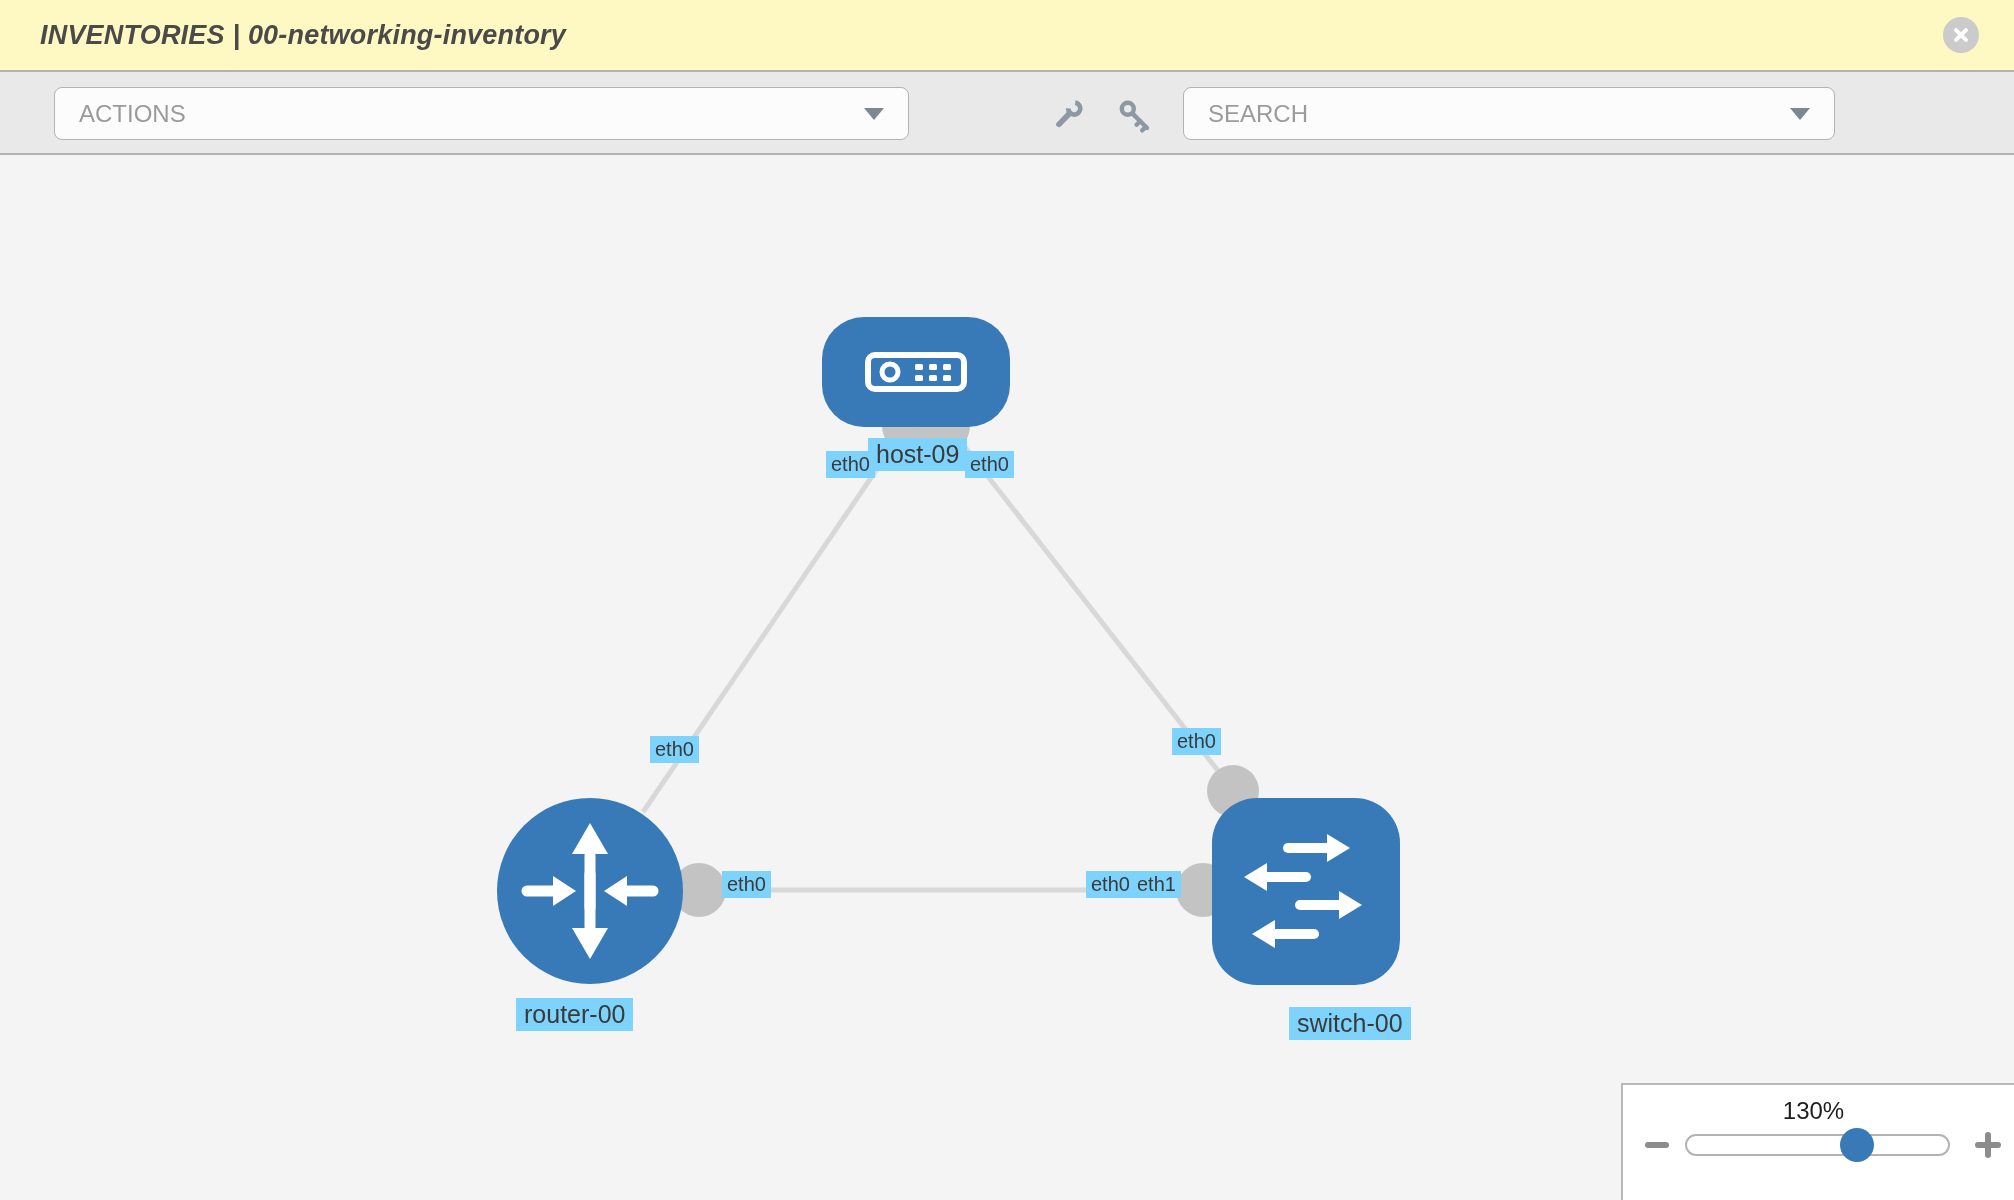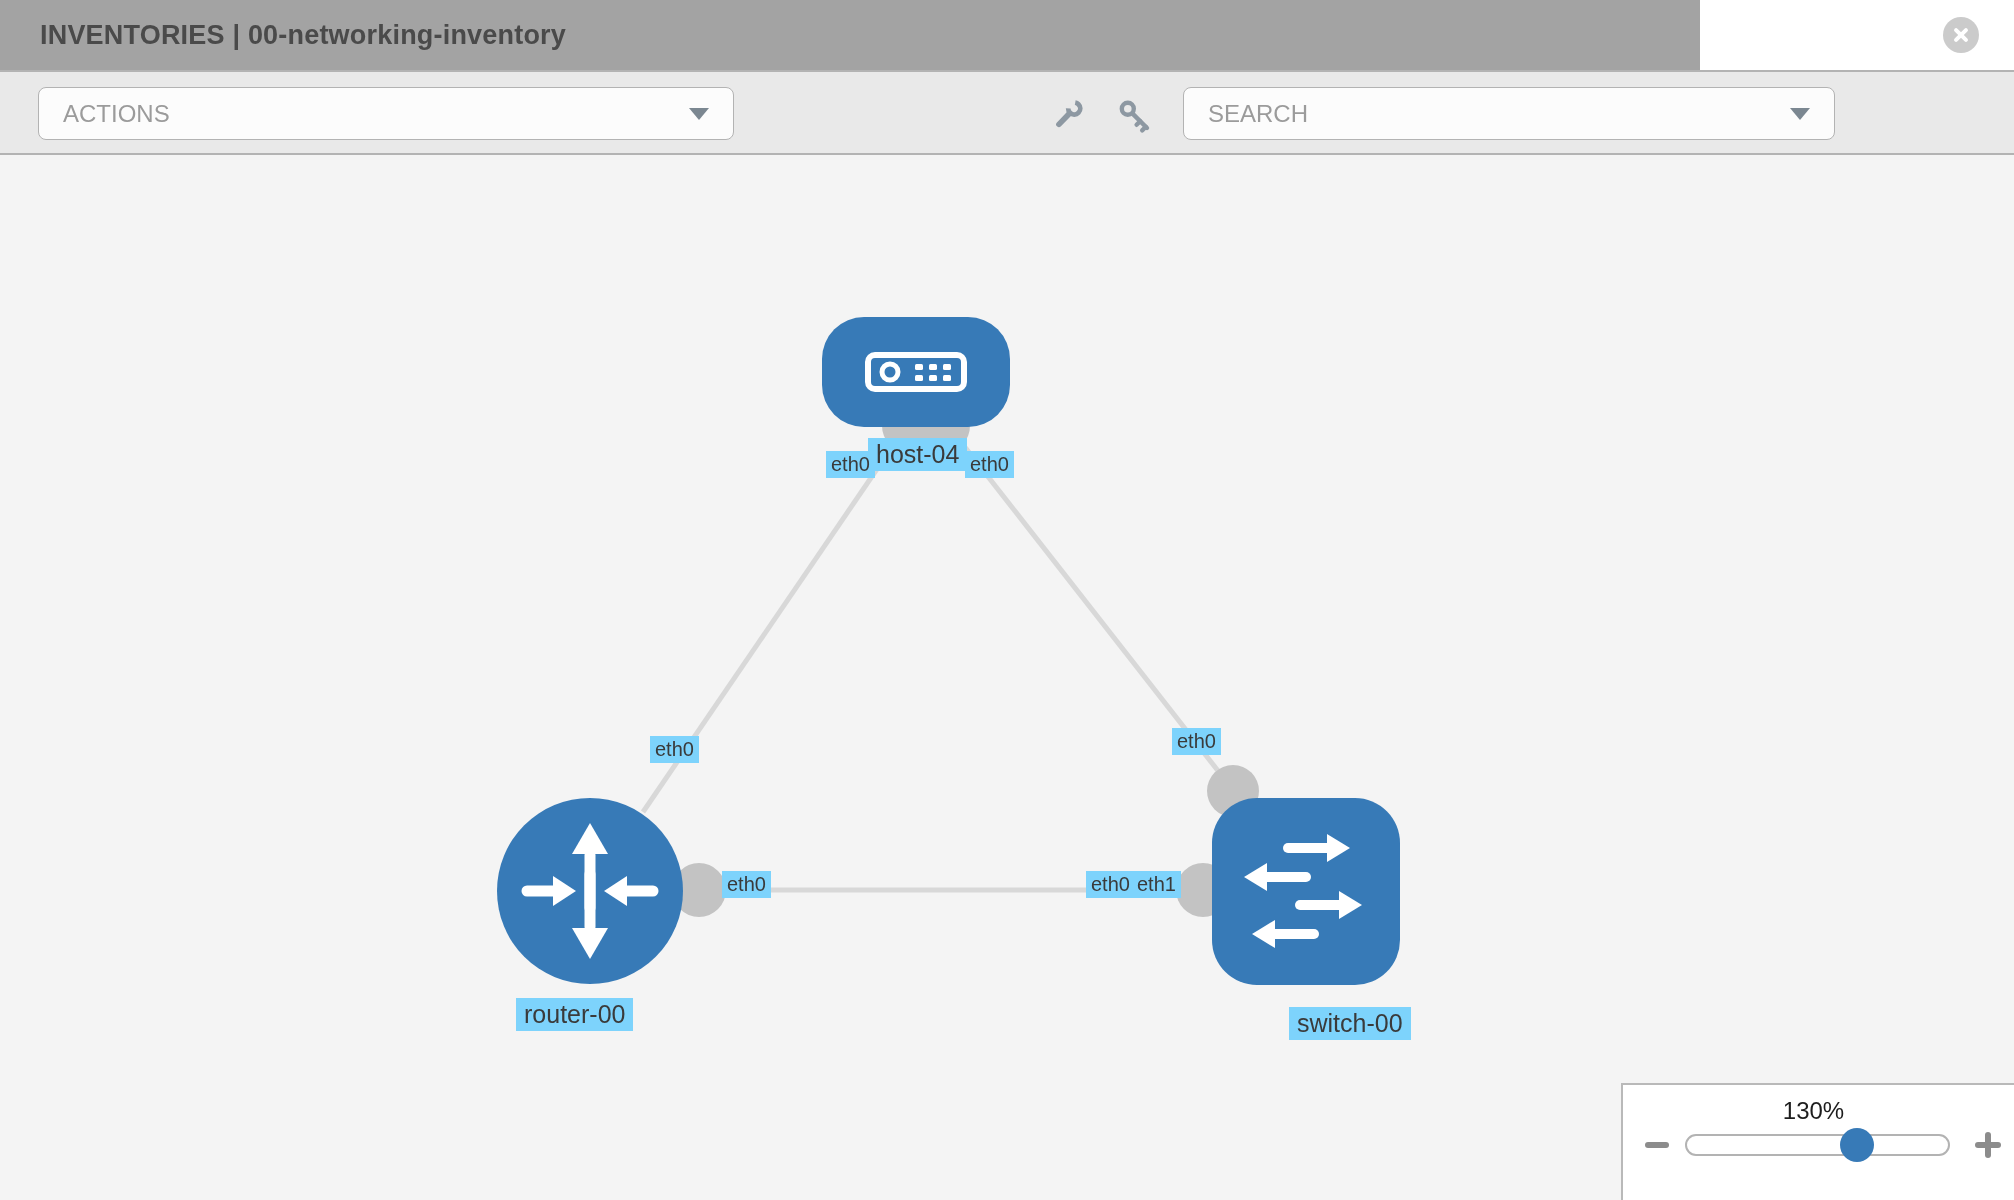--- a/index.html
+++ b/index.html
@@ -1,37 +1,37 @@
 <!DOCTYPE html>
 <html><head>
 <meta charset="utf-8">
 <style>
   * { margin:0; padding:0; box-sizing:border-box; }
   html,body { width:2014px; height:1200px; overflow:hidden;
               font-family:"Liberation Sans", sans-serif; background:#ffffff; }
 
   
-  .header { position:absolute; left:0; top:0; width:1700px; height:70px; background:#a3a3a3; }
+  .header { position:absolute; left:0; top:0; width:2014px; height:70px; background:#fef9c3;font-style:italic; }
   .header .title { position:absolute; left:40px; top:20px; font-size:27px; font-weight:700; color:#4a4a4a; letter-spacing:0.2px; }
   .close-btn { position:absolute; left:1943px; top:17px; width:36px; height:36px; border-radius:50%;
                background:#cbcbcb; cursor:pointer; }
   .close-btn .bar { position:absolute; left:9px; top:16px; width:18px; height:4px; background:#ffffff; border-radius:2px; }
   .close-btn .bar.b1 { transform:rotate(45deg); }
   .close-btn .bar.b2 { transform:rotate(-45deg); }
 
   
   .toolbar { position:absolute; left:0; top:70px; width:2014px; height:85px; background:#e9e9e9;
              border-top:2px solid #b3b3b3; border-bottom:2px solid #b3b3b3; }
   .select-box { position:absolute; top:15px; height:53px; background:#fcfcfc; border:1px solid #b3b3b3;
                 border-radius:8px; display:flex; align-items:center; padding:0 24px;
                 font-size:24px; color:#9b9b9b; cursor:pointer; }
   .select-box .chevron { margin-left:auto; width:0; height:0;
                 border-left:10px solid transparent; border-right:10px solid transparent;
                 border-top:12px solid #7b8791; }
-  .select-actions { left:38px;  width:696px; }
+  .select-actions { left:54px;  width:855px; }
   .select-search  { left:1183px; width:652px; }
   .tool-icon { position:absolute; top:24px; width:40px; height:40px; cursor:pointer; }
   .tool-wrench { left:1047px; }
   .tool-key    { left:1115px; }
 
   
   .canvas { position:absolute; left:0; top:155px; width:2014px; height:1045px; background:#f4f4f4; }
   .canvas svg.graph { position:absolute; left:0; top:0; }
 
   .node-label, .if-label { position:absolute; background:#7dd3fc; color:#3a3a3a; white-space:nowrap; }
@@ -147,21 +147,21 @@
         <line x1="1306" y1="722" x2="1264" y2="722"></line>
         <polygon points="1244,722 1267,708 1267,736" stroke="none"></polygon>
         <line x1="1300" y1="750" x2="1342" y2="750"></line>
         <polygon points="1362,750 1339,736 1339,764" stroke="none"></polygon>
         <line x1="1314" y1="779" x2="1272" y2="779"></line>
         <polygon points="1252,779 1275,765 1275,793" stroke="none"></polygon>
       </g>
     </g>
   </svg>
 
-  <span class="node-label" style="left:868px; top:283px;">host-04</span>
+  <span class="node-label" style="left:868px; top:283px;">host-09</span>
   <span class="node-label" style="left:516px; top:843px;text-align:center;">router-00</span>
   <span class="node-label" style="left:1289px; top:843px;margin-top:9px;">switch-00</span>
 
   <span class="if-label" style="left:826px; top:296px;">eth0</span>
   <span class="if-label" style="left:965px; top:296px;">eth0</span>
   <span class="if-label" style="left:650px; top:581px;">eth0</span>
   <span class="if-label" style="left:1172px; top:573px;">eth0</span>
   <span class="if-label" style="left:722px; top:716px;">eth0</span>
   <span class="if-label" style="left:1086px; top:716px;">eth0</span>
   <span class="if-label" style="left:1132px; top:716px;">eth1</span>

